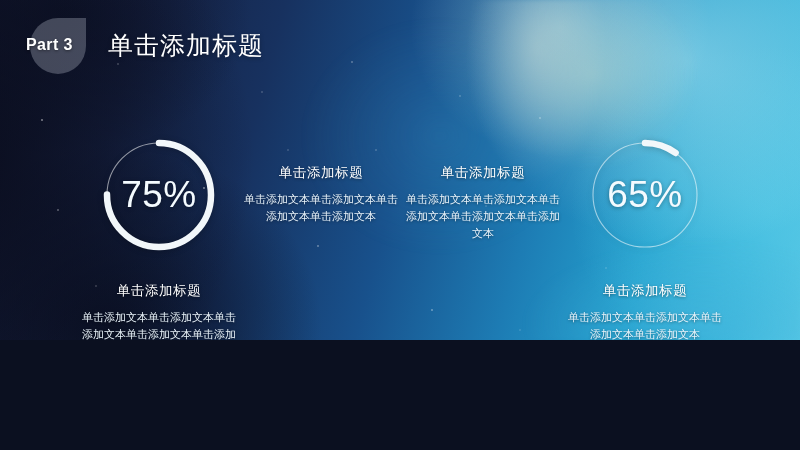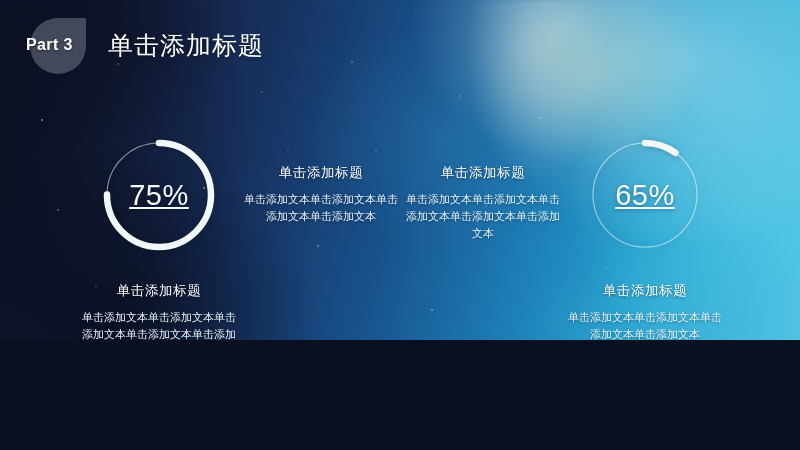--- a/index.html
+++ b/index.html
@@ -141,25 +141,24 @@
     filter: drop-shadow(0 1px 3px rgba(0,0,0,0.22));
   }
   .donut-value {
     position: absolute;
     left: 0; top: 0;
     width: 118px;
     height: 118px;
     display: flex;
     align-items: center;
     justify-content: center;
-    font-size: 29px;
+    font-size: 37px;
     color: #f4fbff;
     letter-spacing: 0.5px;
     text-shadow: 0 1px 4px rgba(0,0,0,0.35);
-    text-decoration: underline;
   }
   .cap-title {
     margin-top: 28px;
     font-size: 13.5px;
     color: #ffffff;
     letter-spacing: 0.6px;
     text-shadow: 0 1px 3px rgba(0,0,0,0.45);
     white-space: nowrap;
   }
   .cap-body {

